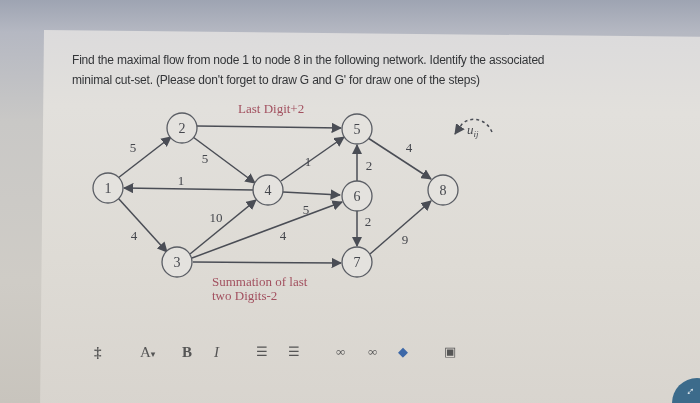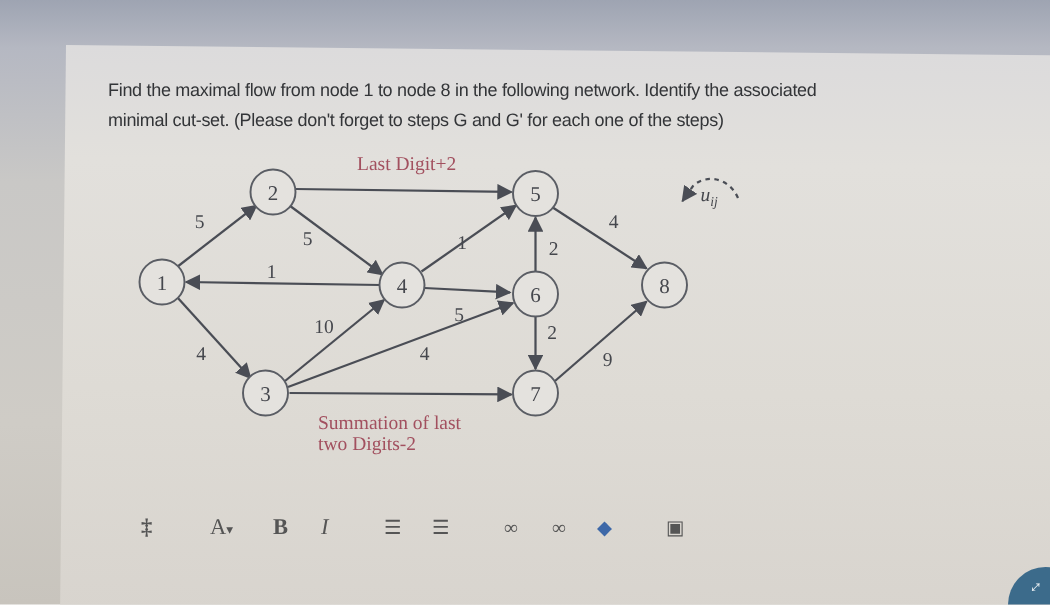--- a/index.html
+++ b/index.html
@@ -32,21 +32,21 @@
     }
     .fab-icon { position:absolute; left:11px; top:5px; color:#e8eef2; font-size:12px; transform:rotate(-45deg); }
   </style>
 </head>
 <body>
 
 <div class="page"></div>
 
 <div class="question">
   <div>Find the maximal flow from node 1 to node 8 in the following network. Identify the associated</div>
-  <div>minimal cut-set. (Please don't forget to steps G and G' for each one of the steps)</div>
+  <div>minimal cut-set. (Please don't forget to draw G and G' for draw one of the steps)</div>
 </div>
 
 <svg class="graph" width="700" height="403" xmlns="http://www.w3.org/2000/svg">
   <defs>
     <marker id="arr" viewBox="0 0 10 10" refX="9" refY="5" markerWidth="7" markerHeight="7" orient="auto-start-reverse">
       <path d="M0,0 L10,5 L0,10 z" fill="#4a4d55"></path>
     </marker>
   </defs>
   <g stroke="#4a4d55" stroke-width="1.5" fill="none">
 

